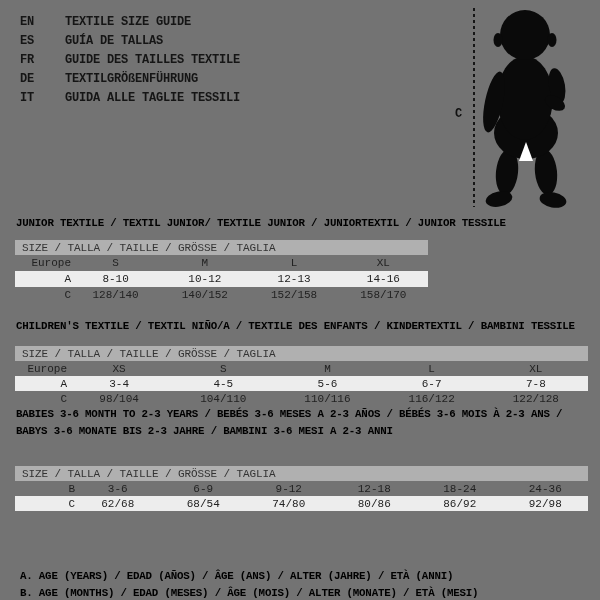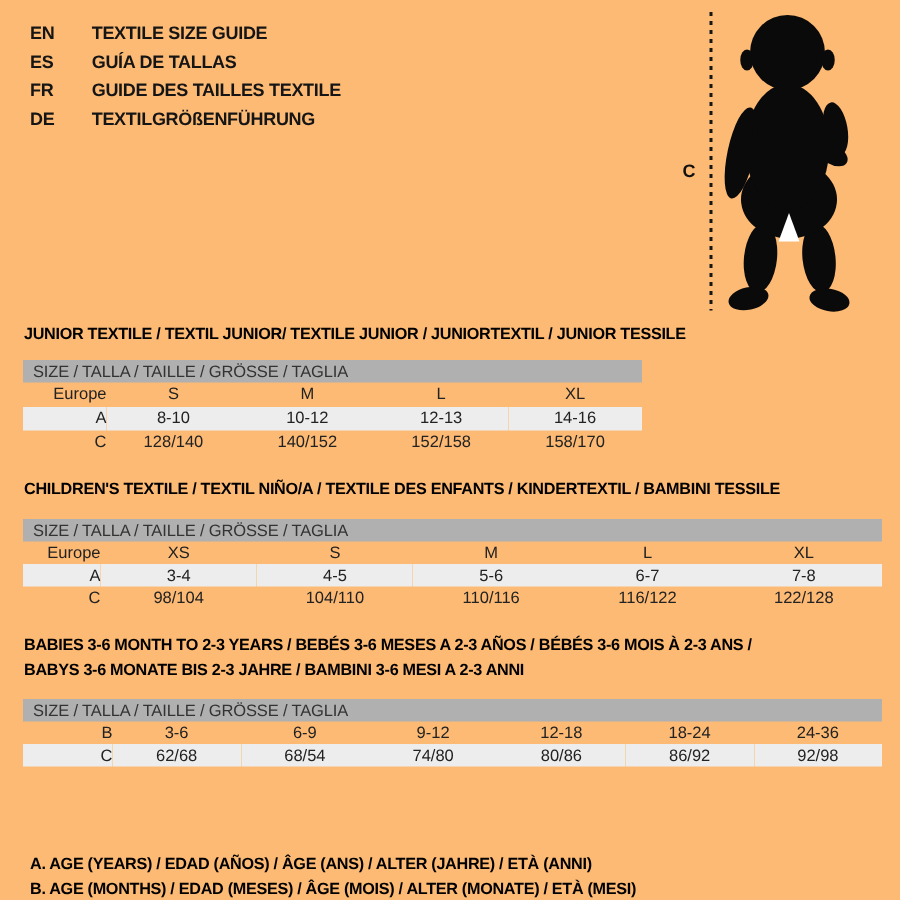--- a/index.html
+++ b/index.html
@@ -1,18 +1,18 @@
 <!DOCTYPE html>
 <html><head>
 <meta charset="utf-8">
 <style>
   html,body{margin:0;padding:0;background:#ffffff;}
   .canvas{
-    position:relative;width:600px;height:600px;background:#fdba74;overflow:hidden;
-    font-family:Liberation Sans, sans-serif;color:#111;
+    position:relative;width:600px;height:600px;background:#737373;overflow:hidden;
+    font-family:Liberation Mono, monospace;color:#111;
   }
   
   .lang-list{position:absolute;left:20px;top:13px;font-size:12px;font-weight:700;
     letter-spacing:-0.2px;color:#151515;}
   .lang-row{line-height:19px;white-space:nowrap;}
   .lang-code{display:inline-block;width:38px;}
   
   .dash-line{position:absolute;left:473px;top:8px;width:2px;height:199px;
     background:repeating-linear-gradient(to bottom,#161616 0 3px,transparent 3px 6px);}
   .c-label{position:absolute;left:455px;top:107px;font-size:12px;font-weight:700;color:#111;}
@@ -50,20 +50,24 @@
       <span class="lang-label">GUÍA DE TALLAS</span>
     </div>
     <div class="lang-row">
       <span class="lang-code">FR</span>
       <span class="lang-label">GUIDE DES TAILLES TEXTILE</span>
     </div>
     <div class="lang-row">
       <span class="lang-code">DE</span>
       <span class="lang-label">TEXTILGRÖßENFÜHRUNG</span>
     </div>
+    <div class="lang-row">
+      <span class="lang-code">IT</span>
+      <span class="lang-label">GUIDA ALLE TAGLIE TESSILI</span>
+    </div>
   </div>
 
   <div class="dash-line"></div>
   <div class="c-label">C</div>
   <svg class="baby-svg" width="96" height="204" viewBox="0 0 96 204" fill="#0a0a0a">
 
     <ellipse cx="29" cy="166" rx="11" ry="23" transform="rotate(6 29 166)"></ellipse>
     <ellipse cx="68" cy="166" rx="11" ry="23" transform="rotate(-6 68 166)"></ellipse>
 
     <ellipse cx="21" cy="193" rx="13.5" ry="7.5" transform="rotate(-12 21 193)"></ellipse>
@@ -160,21 +164,21 @@
         <td class="val">98/104</td>
         <td class="val">104/110</td>
         <td class="val">110/116</td>
         <td class="val">116/122</td>
         <td class="val">122/128</td>
       </tr>
     </tbody>
       </table>
   </div>
 
-  <div class="tbl-title" style="left:16px;top:422px;">
+  <div class="tbl-title" style="left:16px;top:406px;">
     <div>BABIES 3-6 MONTH TO 2-3 YEARS / BEBÉS 3-6 MESES A 2-3 AÑOS / BÉBÉS 3-6 MOIS À 2-3 ANS /</div>
     <div>BABYS 3-6 MONATE BIS 2-3 JAHRE / BAMBINI 3-6 MESI A 2-3 ANNI</div>
   </div>
   <div class="tbl-wrap" style="left:15px;top:466px;width:573px;">
     <table>
       <colgroup>
           <col style="width:60px">
           <col>
           <col>
           <col>

